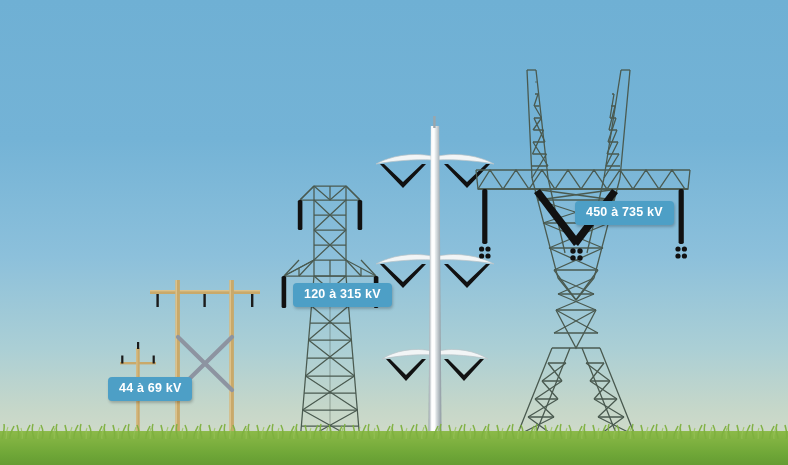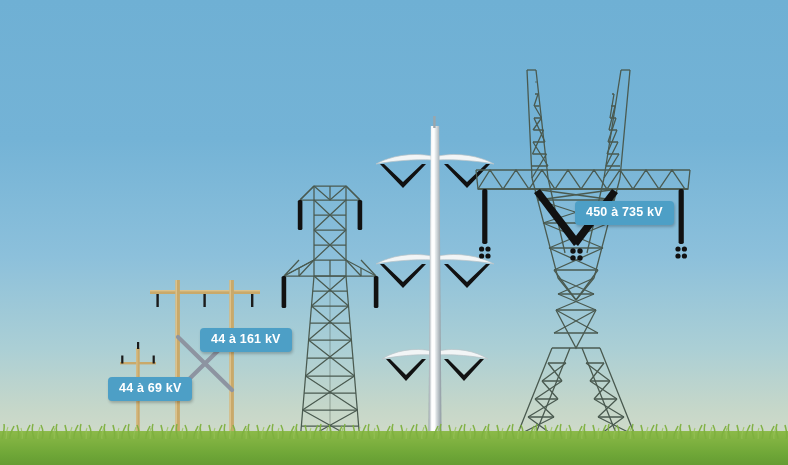--- a/index.html
+++ b/index.html
@@ -97,21 +97,20 @@
         <line x1="82" y1="57" x2="28" y2="110"></line>
       </g>
 
       <g fill="#1b1b1b">
         <rect x="6.4" y="14" width="2.4" height="13"></rect>
         <rect x="53.4" y="14" width="2.4" height="13"></rect>
         <rect x="101" y="14" width="2.4" height="13"></rect>
       </g>
     </svg>
   </div>
-  <div class="kvlabel" style="left:200px;top:328px;">44 à 161 kV</div>
 
   <div class="struct" style="left:270px;top:176px;">
     <svg width="120" height="266" viewBox="0 0 120 266">
       <g stroke="#4a5a50" fill="none" stroke-width="1.25">
 
         <path d="M30 24 L44 10 L76 10 L90 24"></path>
         <path d="M30 24 L90 24"></path>
         <path d="M44 10 L44 24 M60 10 L60 24 M76 10 L76 24"></path>
         <path d="M44 10 L60 24 L76 10 M30 24 L44 10 M76 10 L90 24"></path>
 
@@ -149,20 +148,21 @@
       </g>
 
       <g fill="#111111">
         <rect x="11.6" y="100" width="4.6" height="32" rx="1.6"></rect>
         <rect x="103.8" y="100" width="4.6" height="32" rx="1.6"></rect>
         <rect x="27.8" y="24" width="4.6" height="30" rx="1.6"></rect>
         <rect x="87.6" y="24" width="4.6" height="30" rx="1.6"></rect>
       </g>
     </svg>
   </div>
+  <div class="kvlabel" style="left:293px;top:283px;">120 à 315 kV</div>
 
   <div class="struct" style="left:372px;top:126px;">
     <svg width="126" height="320" viewBox="0 0 126 320">
       <defs>
         <linearGradient id="poleGrad" x1="0" y1="0" x2="1" y2="0">
           <stop offset="0%" stop-color="#8e9aa2"></stop>
           <stop offset="26%" stop-color="#ffffff"></stop>
           <stop offset="55%" stop-color="#e3e8ea"></stop>
           <stop offset="100%" stop-color="#8a969e"></stop>
         </linearGradient>

